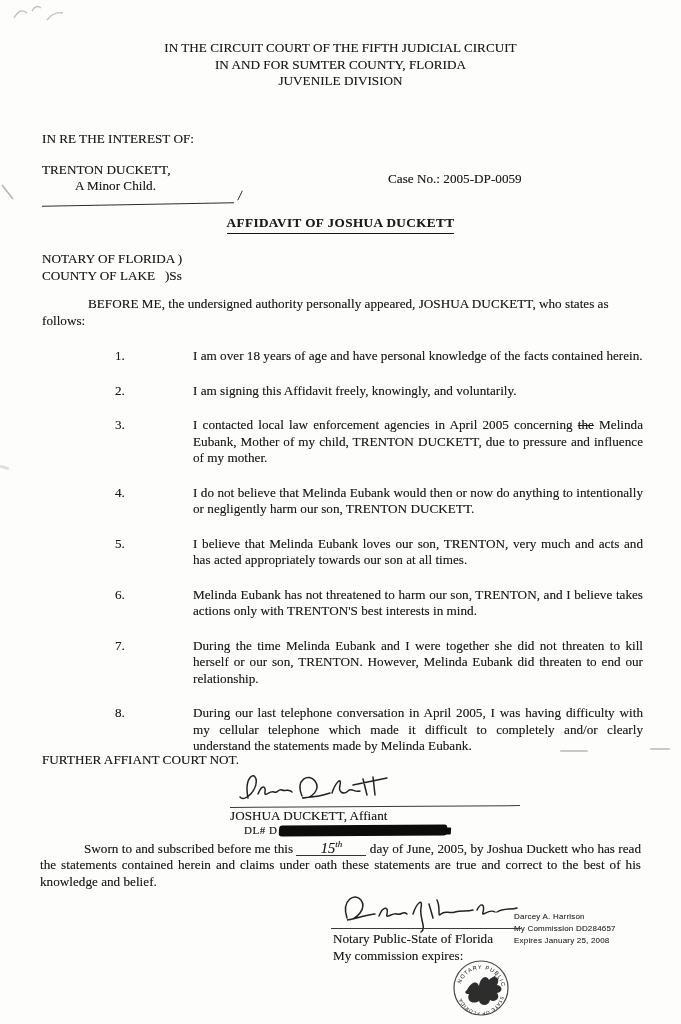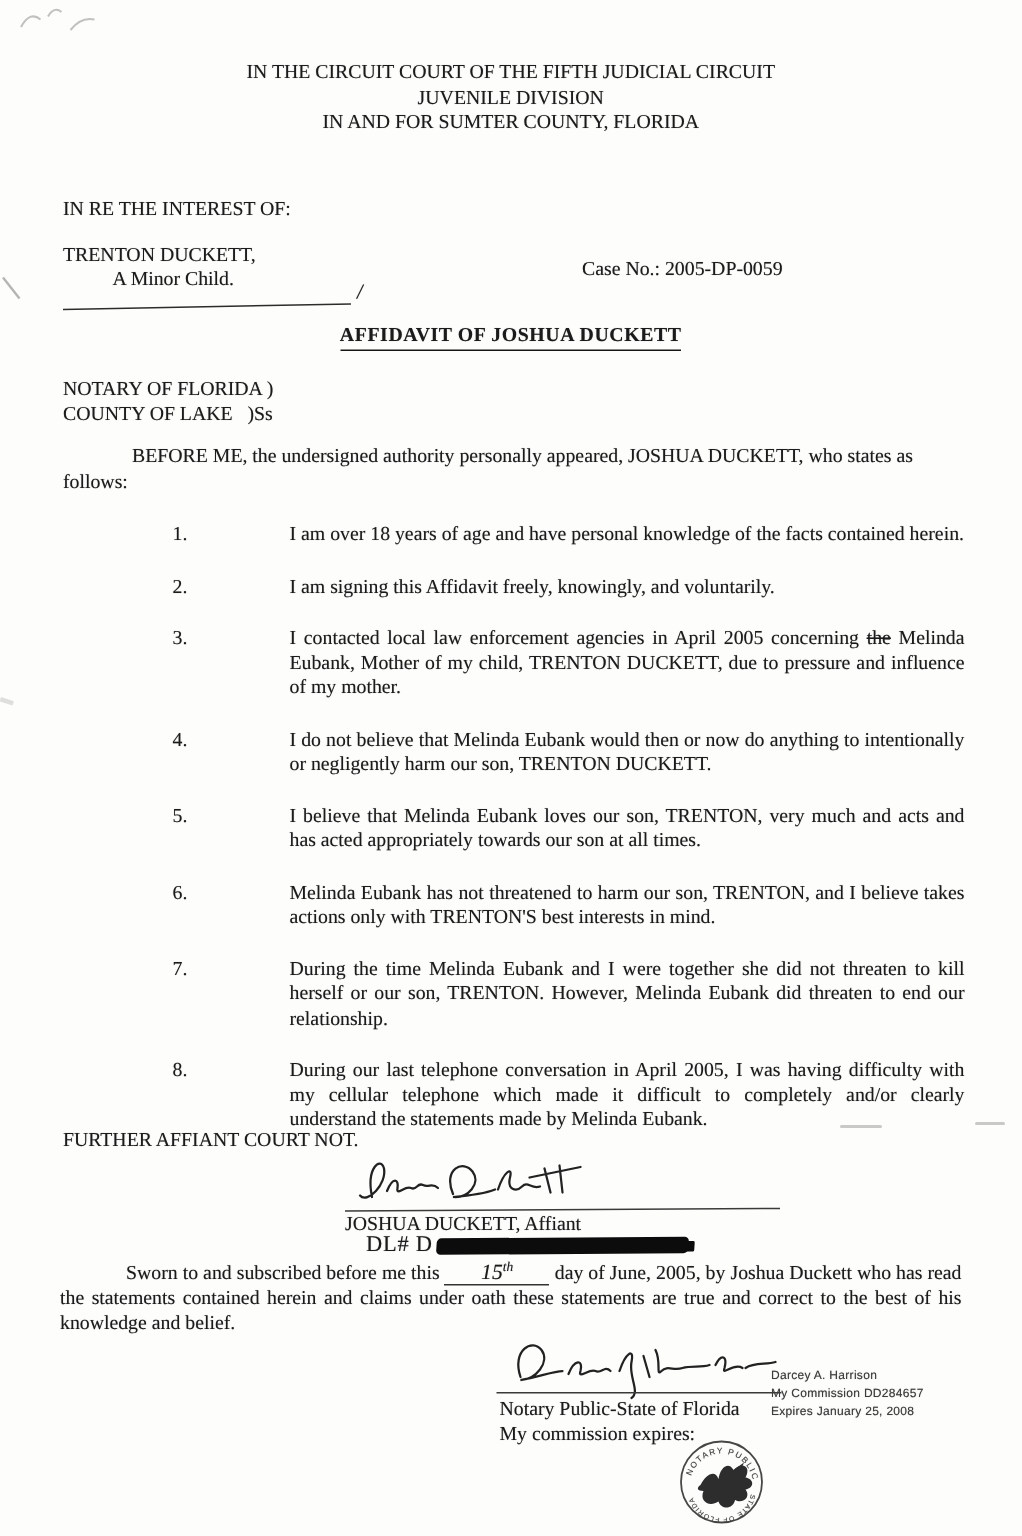--- a/index.html
+++ b/index.html
@@ -40,21 +40,21 @@
   .item .num { width:50px; flex:0 0 50px; }
   .item .txt { flex:1; text-align:justify;margin-left:28px; }
   .strike { text-decoration:line-through; text-decoration-thickness:1.4px; }
 
   #closing { top:752px; left:42px; }
 
   #affiant-sig-svg { top:770px; left:232px; }
   #affiant-line { top:806px; left:230px; width:290px; border-top:1.3px solid #3a3a3a; transform:rotate(-0.35deg); }
   #affiant-name { top:808px; left:230px; }
   #dl-row { top:822px; left:244px; display:flex; align-items:center; }
-  #dl-row .lbl { font-size:15px; letter-spacing:0.5px; }
+  #dl-row .lbl { font-size:11px; letter-spacing:0.5px; }
   .redaction {
     display:inline-block; width:168px; height:11px; margin-left:2px;
     background:#0c0c0c; border-radius:3px; transform:skewX(-4deg) rotate(-0.4deg);
     box-shadow:6px 1px 0 -2px #0c0c0c;
   }
 
   #jurat { top:838px; left:40px; width:601px; text-indent:44px; text-align:justify; }
   .blank-day {
     display:inline-block; min-width:70px; text-indent:0;
     border-bottom:1.2px solid #333; text-align:center;
@@ -87,22 +87,22 @@
   </svg>
   <svg class="artifact" style="left:0px;top:182px;opacity:.5" width="16" height="20">
     <path d="M2,3 L13,17" stroke="#6e6e6e" fill="none" stroke-width="1.6"></path>
   </svg>
   <div class="artifact" style="left:0px;top:466px;width:9px;height:3px;background:#999;opacity:.3;transform:rotate(18deg)"></div>
   <div class="artifact dash" style="left:560px;top:750px;width:28px"></div>
   <div class="artifact dash" style="left:650px;top:748px;width:20px"></div>
 
   <div id="court-header" class="abs center">
     <div>IN THE CIRCUIT COURT OF THE FIFTH JUDICIAL CIRCUIT</div>
+    <div>IN AND FOR SUMTER COUNTY, FLORIDA</div>
     <div>JUVENILE DIVISION</div>
-    <div>IN AND FOR SUMTER COUNTY, FLORIDA</div>
   </div>
 
   <div id="in-re" class="abs">IN RE THE INTEREST OF:</div>
   <div id="party-name" class="abs">TRENTON DUCKETT,</div>
   <div id="party-desc" class="abs">A Minor Child.</div>
   <div id="case-no" class="abs">Case No.: 2005-DP-0059</div>
   <div id="caption-line" class="abs">
     <span class="slash">/</span>
   </div>
 

